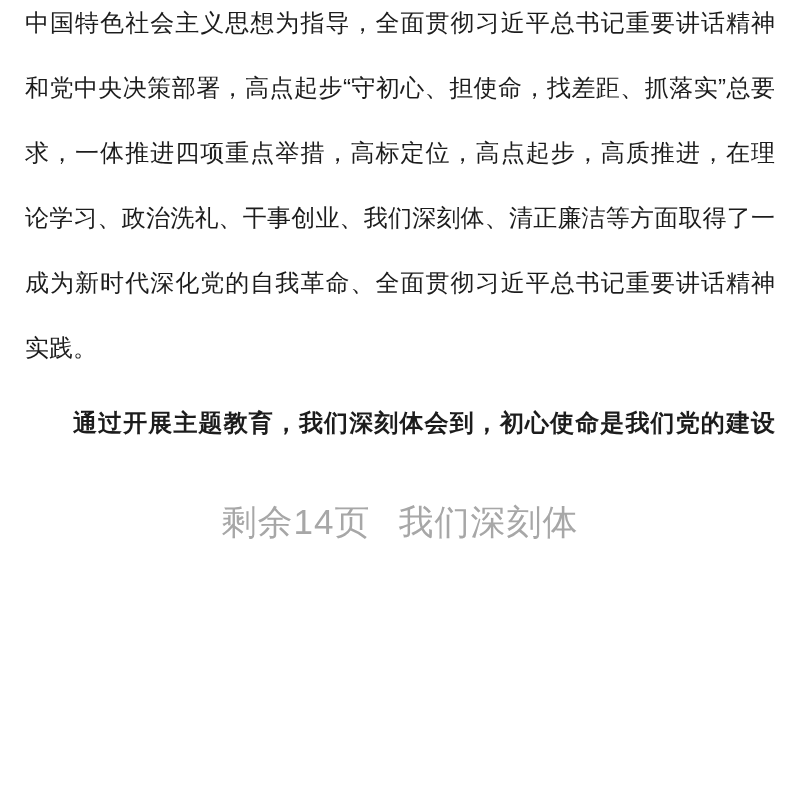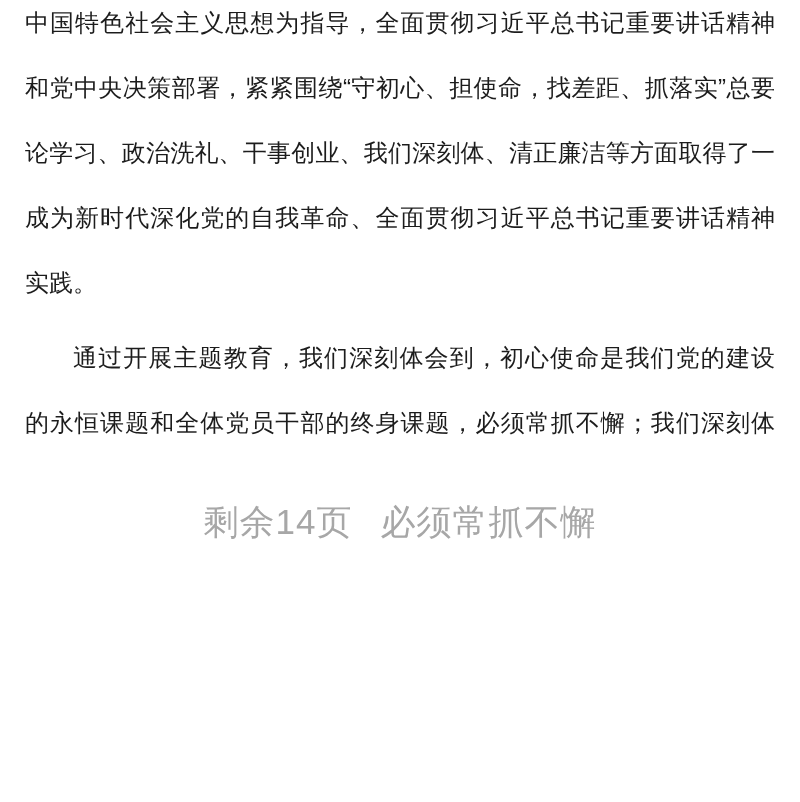--- a/index.html
+++ b/index.html
@@ -20,21 +20,21 @@
     background: #ffffff;
   }
   .doc-body {
     margin: -10px 25px 0 25px;
     width: 750px;
     font-size: 24px;
     line-height: 65px;
     color: #1c1c1c;
   }
   .para { margin: 0; }
-  .para + .para { margin-top: 10px; }
+  .para + .para { margin-top: 10px; font-weight: bold; }
   .line {
     height: 65px;
     text-align: justify;
     text-align-last: justify;
     text-justify: inter-character;
     white-space: nowrap;
   }
   .line.no-justify {
     text-align: right;
     text-align-last: left;
@@ -57,28 +57,28 @@
   }
 </style>
 </head>
 <body style="background: rgb(255, 255, 255);">
 
 <div class="page">
 
   <div class="doc-body" style="color: rgb(28, 28, 28);">
       <div class="para">
         <div class="line">中国特色社会主义思想为指导，全面贯彻习近平总书记重要讲话精神</div>
-        <div class="line">和党中央决策部署，紧紧围绕“守初心、担使命，找差距、抓落实”总要</div>
+        <div class="line">和党中央决策部署，高点起步“守初心、担使命，找差距、抓落实”总要</div>
+        <div class="line">求，一体推进四项重点举措，高标定位，高点起步，高质推进，在理</div>
         <div class="line">论学习、政治洗礼、干事创业、我们深刻体、清正廉洁等方面取得了一</div>
         <div class="line">成为新时代深化党的自我革命、全面贯彻习近平总书记重要讲话精神</div>
         <div class="line no-justify">实践。</div>
       </div>
       <div class="para">
         <div class="line indent">通过开展主题教育，我们深刻体会到，初心使命是我们党的建设</div>
-        <div class="line">的永恒课题和全体党员干部的终身课题，必须常抓不懈；我们深刻体</div>
       </div>
     </div>
 
   <div class="page-footer" style="color: rgb(167, 167, 167);">
-    <span>剩余14页</span><span class="footer-gap"></span><span>必须常抓不懈</span>
+    <span>剩余14页</span><span class="footer-gap"></span><span>我们深刻体</span>
   </div>
 
 </div>
 
 </body></html>

